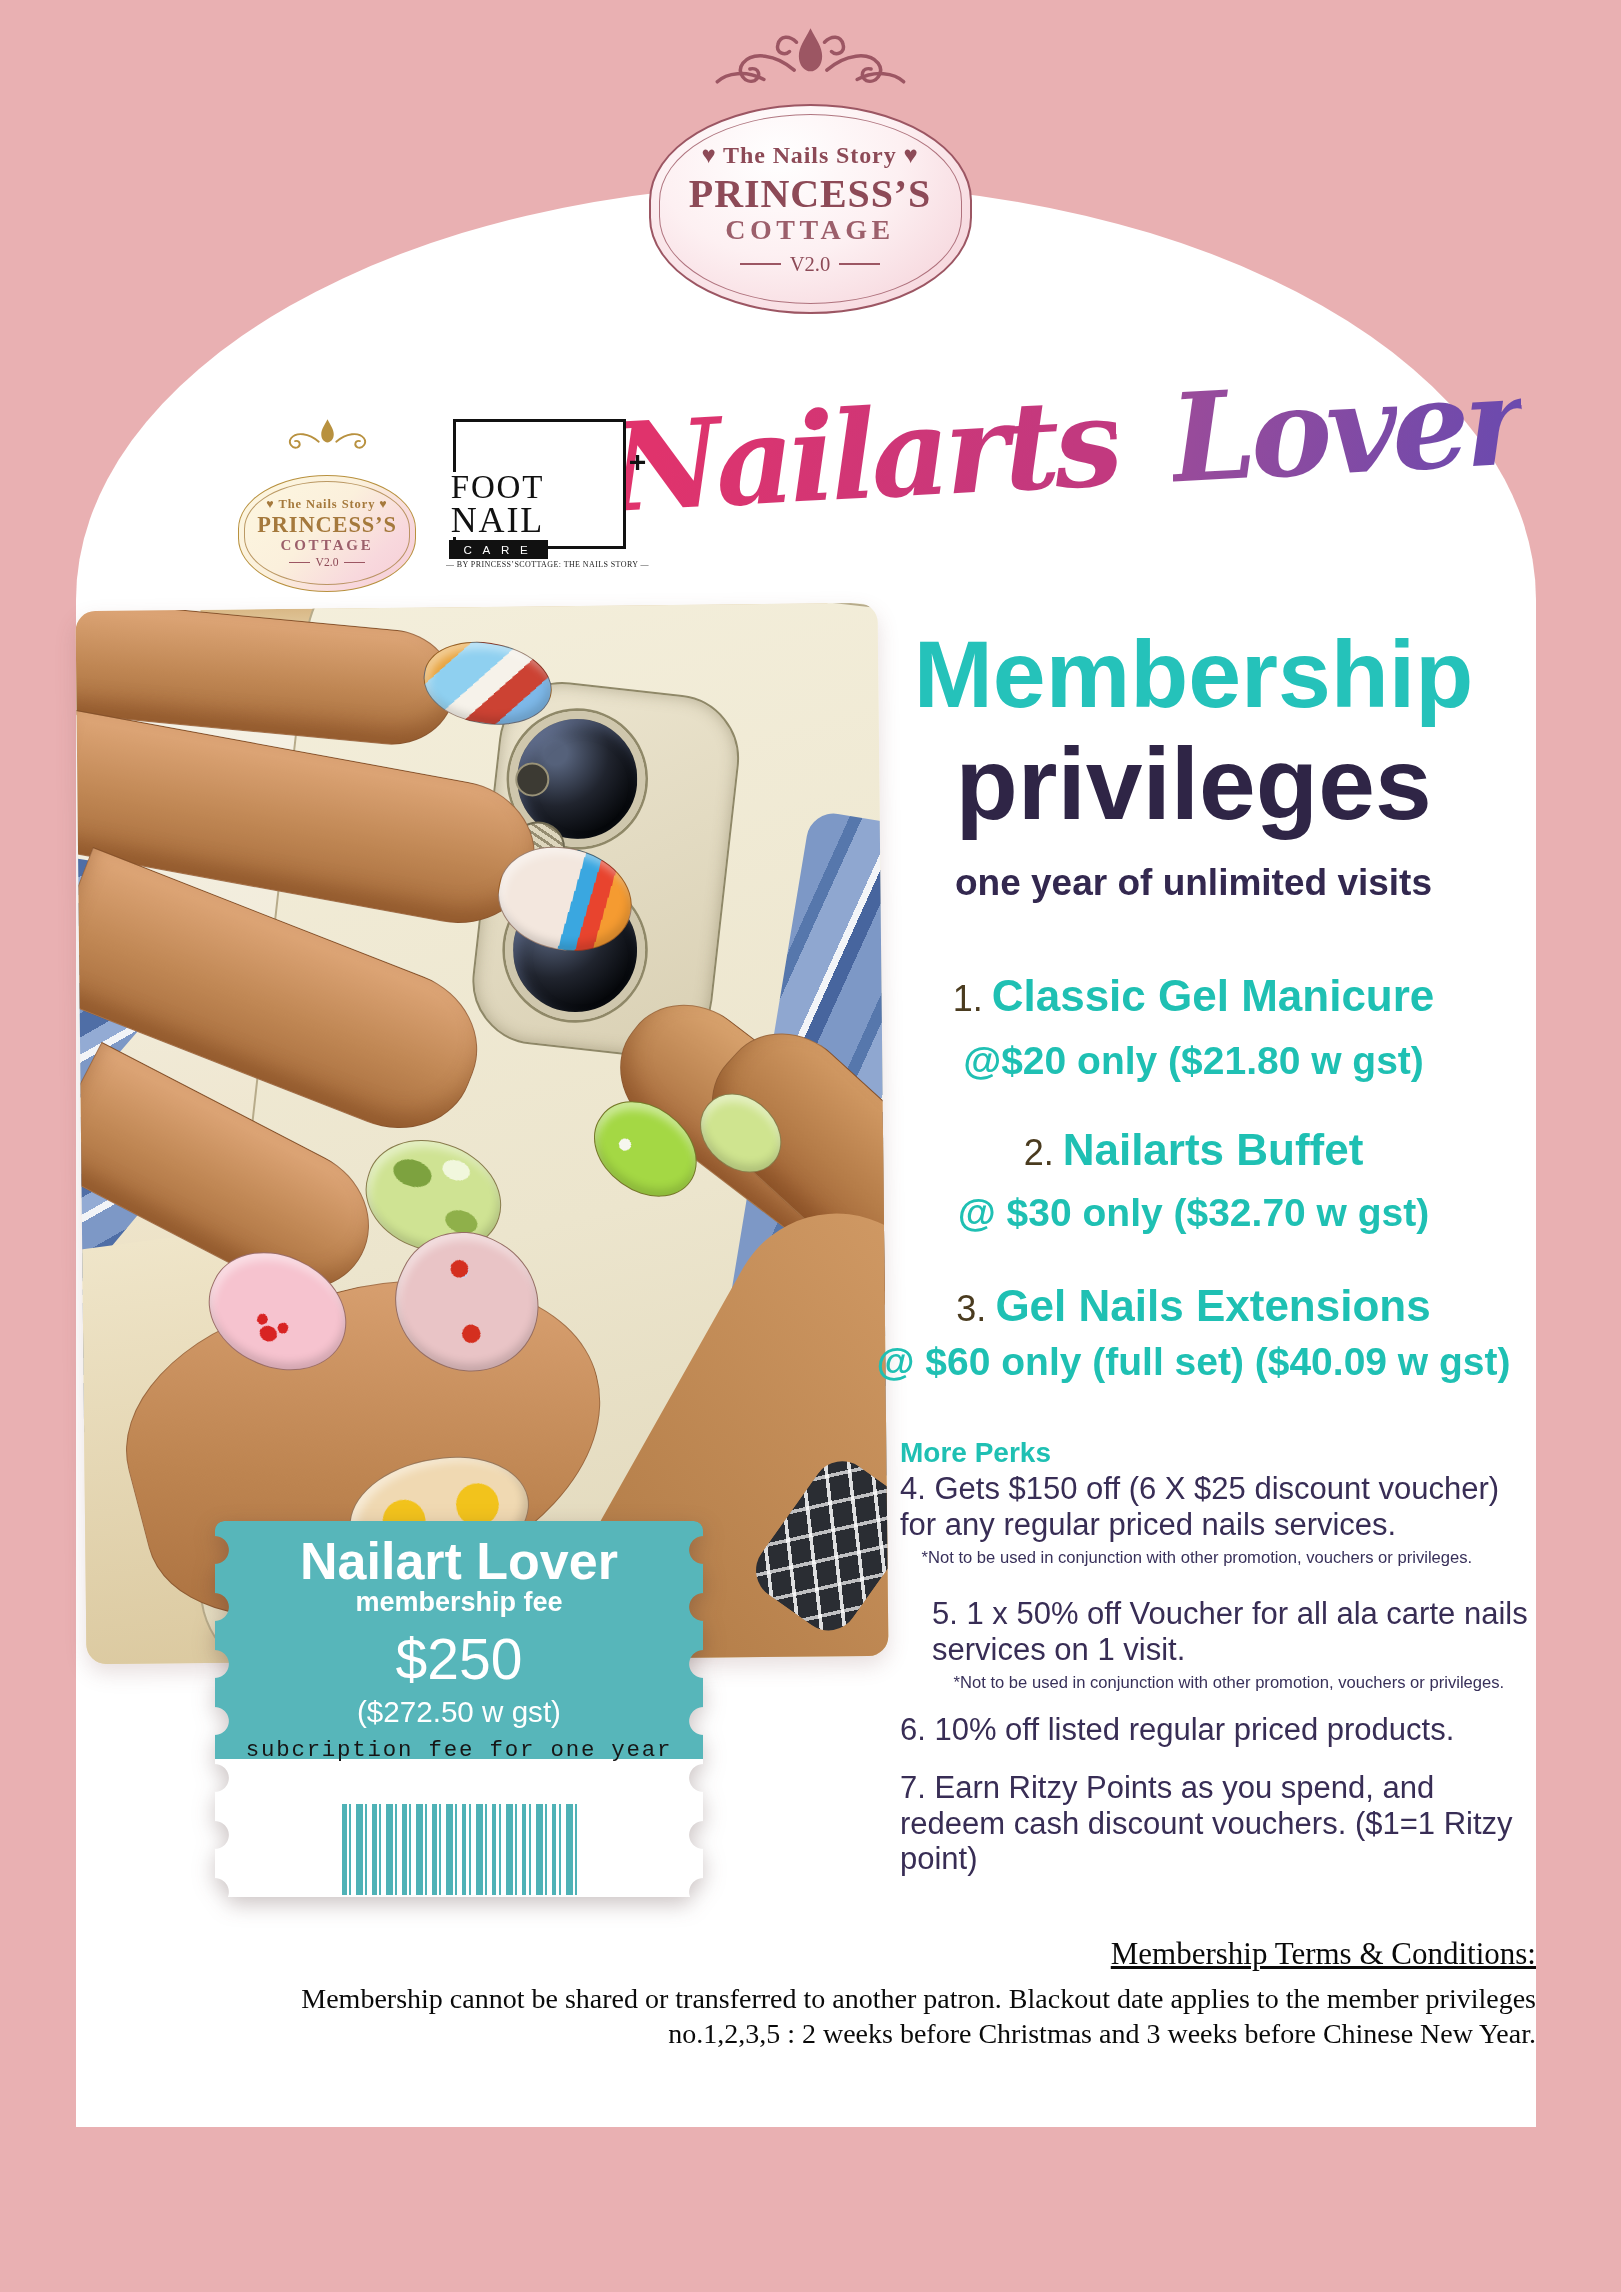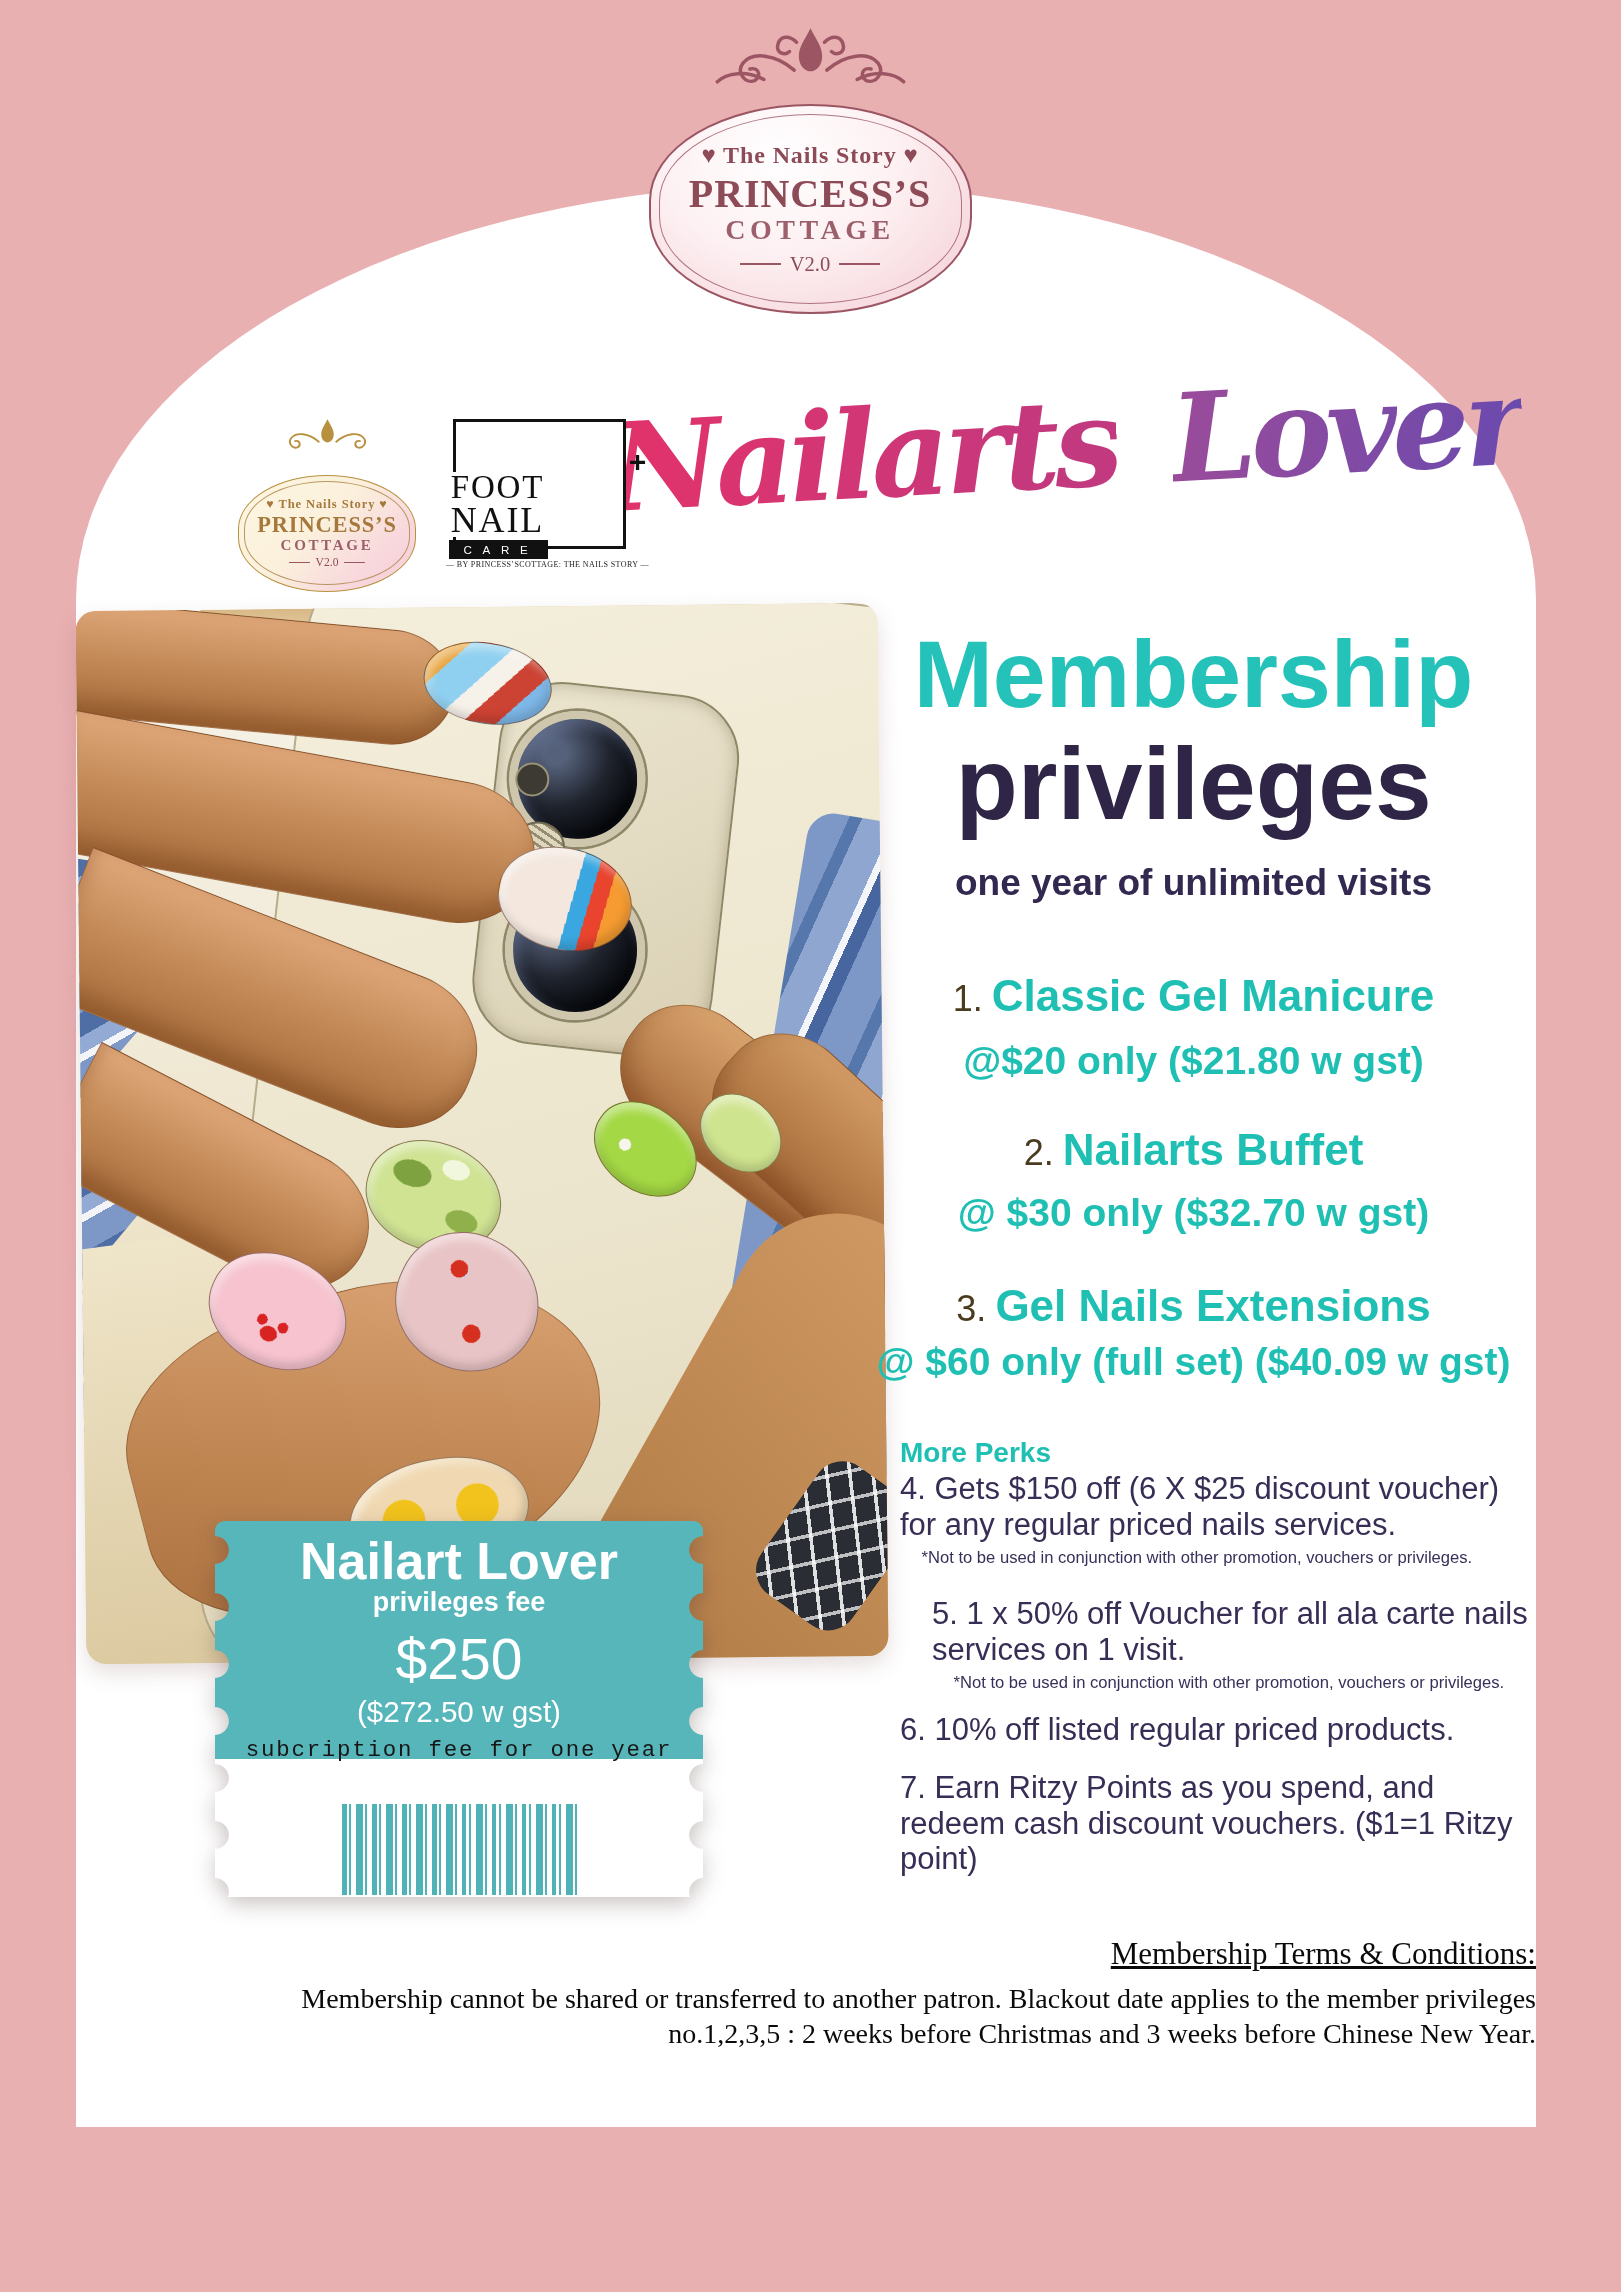--- a/index.html
+++ b/index.html
@@ -298,21 +298,21 @@
       <span>6. 10% off listed regular priced products.</span>
     </div>
     <div class="perk pk7">
       <span>7. Earn Ritzy Points as you spend, and redeem cash discount vouchers. ($1=1 Ritzy point)</span>
     </div>
   </div>
 
   <div class="ticket">
     <div class="ticket-shape">
       <div class="tk-title">Nailart Lover</div>
-      <div class="tk-sub">privileges fee</div>
+      <div class="tk-sub">membership fee</div>
       <div class="tk-price">$250</div>
       <div class="tk-gst">($272.50 w gst)</div>
       <div class="tk-cap">subcription fee for one year</div>
       <div class="barcode"></div>
     </div>
   </div>
 
   <div class="terms">
     <div class="terms-h">Membership Terms &amp; Conditions:</div>
     <div class="terms-line">Membership cannot be shared or transferred to another patron. Blackout date applies to the member privileges</div>

